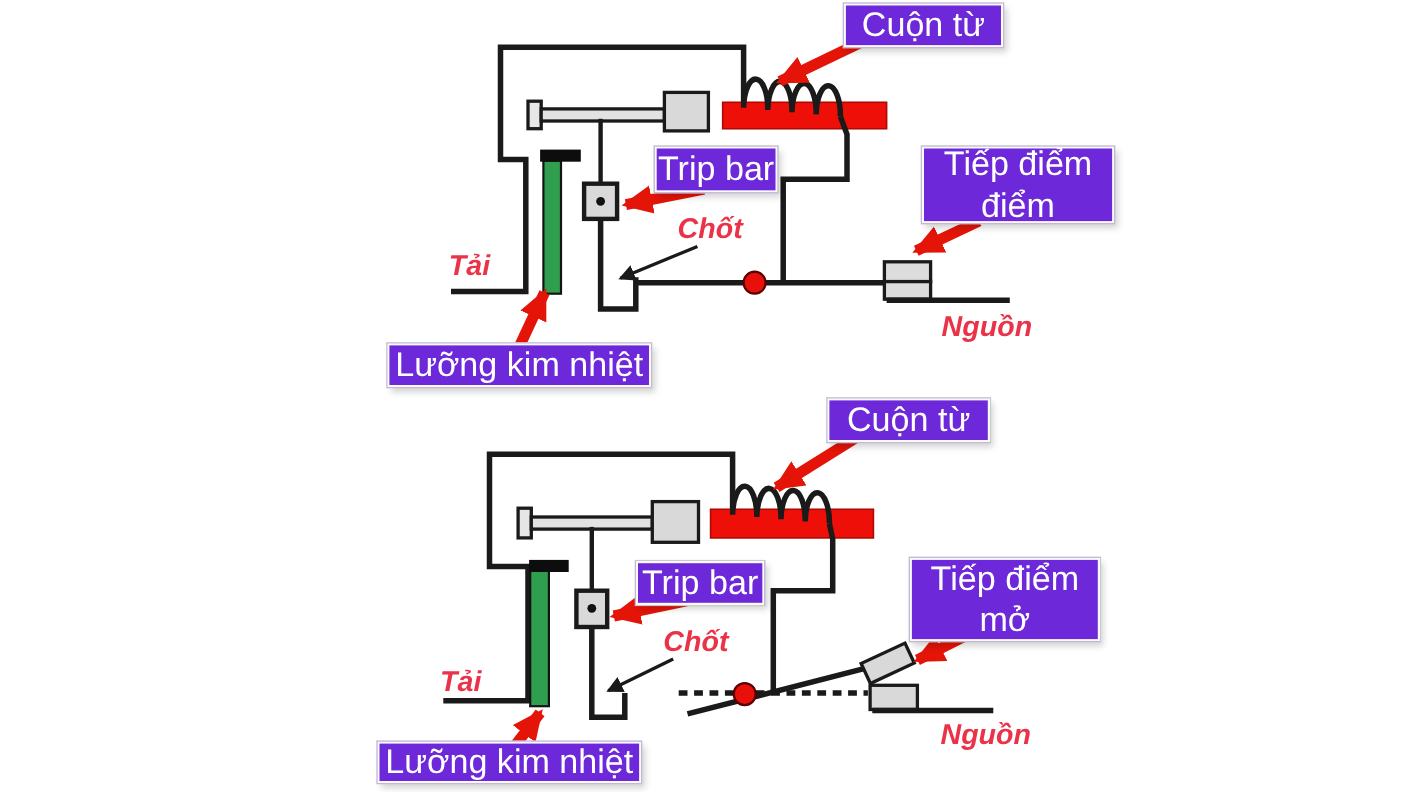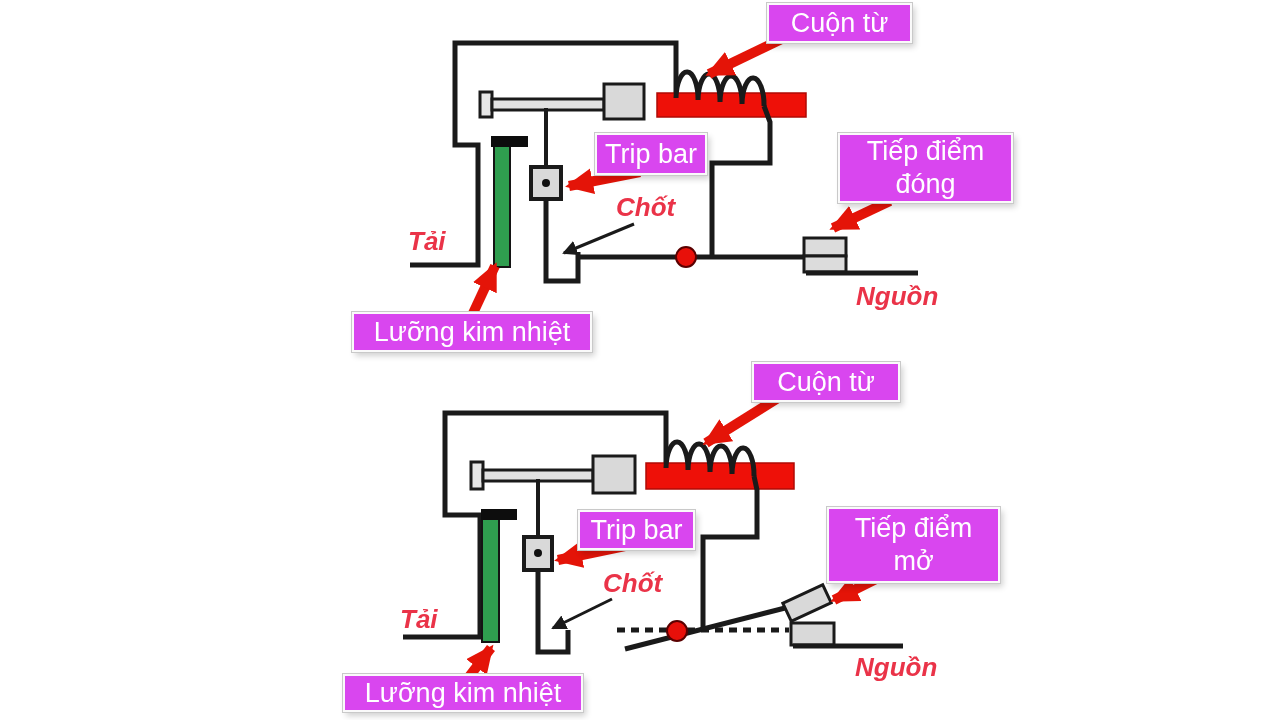--- a/index.html
+++ b/index.html
@@ -1,22 +1,22 @@
 <!DOCTYPE html>
 <html><head>
 <meta charset="utf-8">
 <style>
   html,body{margin:0;padding:0;background:#ffffff;}
   .canvas{position:relative;width:1280px;height:720px;background:#ffffff;overflow:hidden;
           font-family:"Liberation Sans",sans-serif;}
   svg.linework{position:absolute;left:0;top:0;}
-  .blue-label{position:absolute;box-sizing:border-box;background:#d946ef;
+  .blue-label{position:absolute;box-sizing:border-box;background:#6d28d9;
     border:2px solid #fafafa;box-shadow:0 0 0 1px #c9c9c9,3px 4px 6px rgba(0,0,0,.18);
     color:#ffffff;display:flex;flex-direction:column;align-items:center;justify-content:center;
-    text-align:center;font-size:27px;line-height:1.22;white-space:nowrap;}
+    text-align:center;font-size:31px;line-height:1.22;white-space:nowrap;}
   .red-text{position:absolute;color:#ea3348;font-weight:700;font-size:26px;white-space:nowrap;font-style:italic;}
 </style>
 </head>
 <body>
 
 <div class="canvas">
 
   <svg class="linework" width="1280" height="720" viewBox="0 0 1280 720">
     <defs>
       <marker id="mRed" markerUnits="userSpaceOnUse" markerWidth="30" markerHeight="28" refX="24" refY="13" orient="auto">
@@ -95,21 +95,21 @@
   </svg>
 
   <div class="blue-label" style="left:767px;top:3px;width:145px;height:40px;">
     <span>Cuộn từ</span>
   </div>
   <div class="blue-label" style="left:595px;top:133px;width:112px;height:42px;">
     <span>Trip bar</span>
   </div>
   <div class="blue-label" style="left:838px;top:133px;width:175px;height:70px;">
     <span>Tiếp điểm</span>
-    <span>đóng</span>
+    <span>điểm</span>
   </div>
   <div class="blue-label" style="left:352px;top:312px;width:240px;height:40px;">
     <span>Lưỡng kim nhiệt</span>
   </div>
   <div class="red-text" style="left:408px;top:226px;">Tải</div>
   <div class="red-text" style="left:616px;top:192px;">Chốt</div>
   <div class="red-text" style="left:856px;top:281px;">Nguồn</div>
 
   <div class="blue-label" style="left:752px;top:362px;width:148px;height:40px;">
     <span>Cuộn từ</span>

